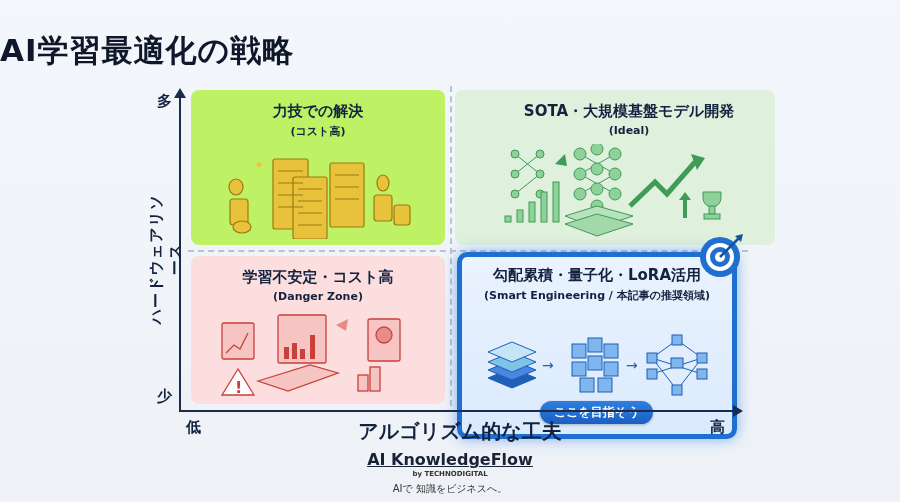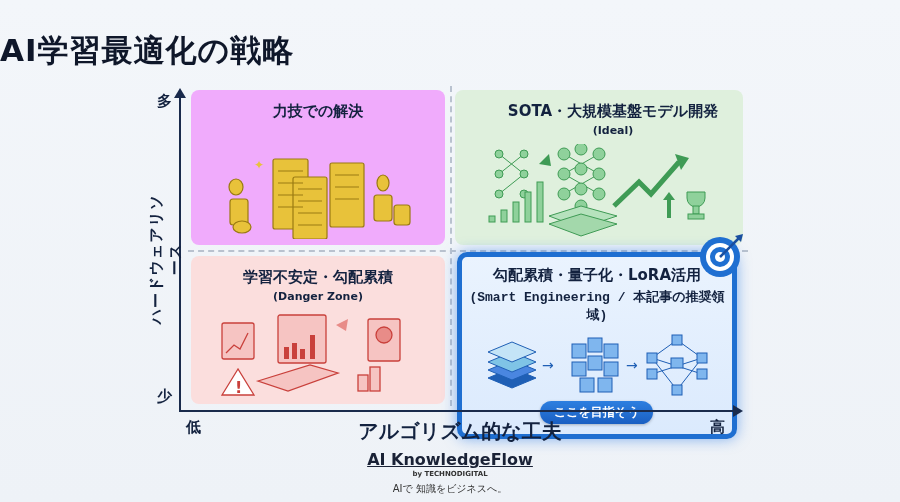--- a/index.html
+++ b/index.html
@@ -27,29 +27,29 @@
   .ylab-title { position: absolute; left: 96px; top: 240px; width: 140px; text-align: center;
     transform: rotate(-90deg); font-size: 15px; font-weight: bold; letter-spacing: 1px; }
   .xlab-low { position: absolute; left: 186px; top: 418px; font-size: 15px; font-weight: bold; }
   .xlab-high { position: absolute; left: 710px; top: 418px; font-size: 15px; font-weight: bold; }
   .xlab-title { position: absolute; left: 340px; top: 418px; width: 240px; text-align: center; font-size: 20px; font-weight: bold; }
   
   .vdiv { position: absolute; left: 450px; top: 86px; height: 320px; border-left: 2px dashed #b9c2cf; }
   .hdiv { position: absolute; left: 188px; top: 250px; width: 560px; border-top: 2px dashed #b9c2cf; }
   
   .quad { position: absolute; border-radius: 8px; text-align: center; }
-  .q-tl { left: 191px; top: 90px; width: 254px; height: 155px; background: #f0abfc; }
-  .q-tr { left: 455px; top: 90px; width: 288px; height: 155px; background: #dff0dd; padding-left: 28px; }
+  .q-tl { left: 191px; top: 90px; width: 254px; height: 155px; background: #bef264; }
+  .q-tr { left: 455px; top: 90px; width: 320px; height: 155px; background: #dff0dd; padding-left: 28px; }
   .q-bl { left: 191px; top: 256px; width: 254px; height: 148px; background: #fbdedd; }
   .q-br { left: 457px; top: 252px; width: 280px; height: 187px; background: linear-gradient(180deg,#eaf3fe,#dbeafd);
     border: 5px solid #1f6fd1; border-radius: 10px; box-shadow: 0 0 14px rgba(40,120,230,0.55); }
   .q-title { font-size: 15px; font-weight: bold; color: #13223f; margin-top: 12px; }
   .q-sub { font-size: 11px; font-weight: bold; color: #13223f; margin-top: 3px; }
   .q-br .q-title { margin-top: 9px; }
-  .q-br .q-sub { font-size: 13px; font-family: Liberation Mono, monospace; }
+  .q-br .q-sub { font-size: 11px; }
   .illus { position: absolute; left: 0; right: 0; bottom: 6px; display: flex; justify-content: center; }
   .goal-btn {
     position: absolute; left: 78px; bottom: 10px; padding: 3px 14px; border-radius: 14px;
     background: linear-gradient(180deg,#2d7fe0,#1a5fc2); color: #fff; font-size: 12px; font-weight: bold;
     box-shadow: 0 1px 3px rgba(0,0,0,0.25);
     margin-top: 25px;
   }
   .target { position: absolute; left: 699px; top: 232px; width: 46px; height: 46px; }
   
   .brand { position: absolute; left: 0; right: 0; top: 450px; text-align: center; font-size: 16px; font-weight: bold; color: #1a2236; text-decoration: underline; }
@@ -59,20 +59,21 @@
 </head>
 <body>
 
 <div class="title">AI学習最適化の戦略</div>
 
 <div class="vdiv"></div>
 <div class="hdiv"></div>
 
 <div class="quad q-tl">
   <div class="q-title">力技での解決</div>
+  <div class="q-sub">(コスト高)</div>
   <div class="illus">
     <svg width="200" height="90" viewBox="0 0 200 90">
       <g fill="#e8c23a" stroke="#9a7a12" stroke-width="1.2">
         <ellipse cx="18" cy="38" rx="7" ry="8"></ellipse>
         <rect x="12" y="50" width="18" height="26" rx="3"></rect>
         <ellipse cx="24" cy="78" rx="9" ry="6"></ellipse>
         <rect x="55" y="10" width="35" height="70" rx="2"></rect>
         <rect x="75" y="28" width="34" height="62" rx="2"></rect>
         <rect x="112" y="14" width="34" height="64" rx="2"></rect>
         <ellipse cx="165" cy="34" rx="6" ry="8"></ellipse>
@@ -142,21 +143,21 @@
           <rect x="214" y="62" width="6" height="8"></rect>
           <rect x="209" y="70" width="16" height="5"></rect>
         </g>
       <polygon points="184,56 190,48 196,56" fill="#3f9b55"></polygon>
         <rect x="188" y="56" width="4" height="18" fill="#3f9b55"></rect>
     </svg>
   </div>
 </div>
 
 <div class="quad q-bl">
-  <div class="q-title">学習不安定・勾配累積</div>
+  <div class="q-title">学習不安定・コスト高</div>
   <div class="q-sub">(Danger Zone)</div>
   <div class="illus">
     <svg width="200" height="85" viewBox="0 0 200 85">
       <g fill="#f6c4c2" stroke="#c9403b" stroke-width="1.3">
         <rect x="4" y="10" width="32" height="36" rx="2"></rect>
         <rect x="60" y="2" width="48" height="48" rx="2"></rect>
         <polygon points="40,68 92,52 120,60 70,78"></polygon>
         <rect x="150" y="6" width="32" height="42" rx="2"></rect>
         <circle cx="166" cy="22" r="8" fill="#e88c88"></circle>
         <polygon points="20,56 4,82 36,82" fill="#fff"></polygon>

